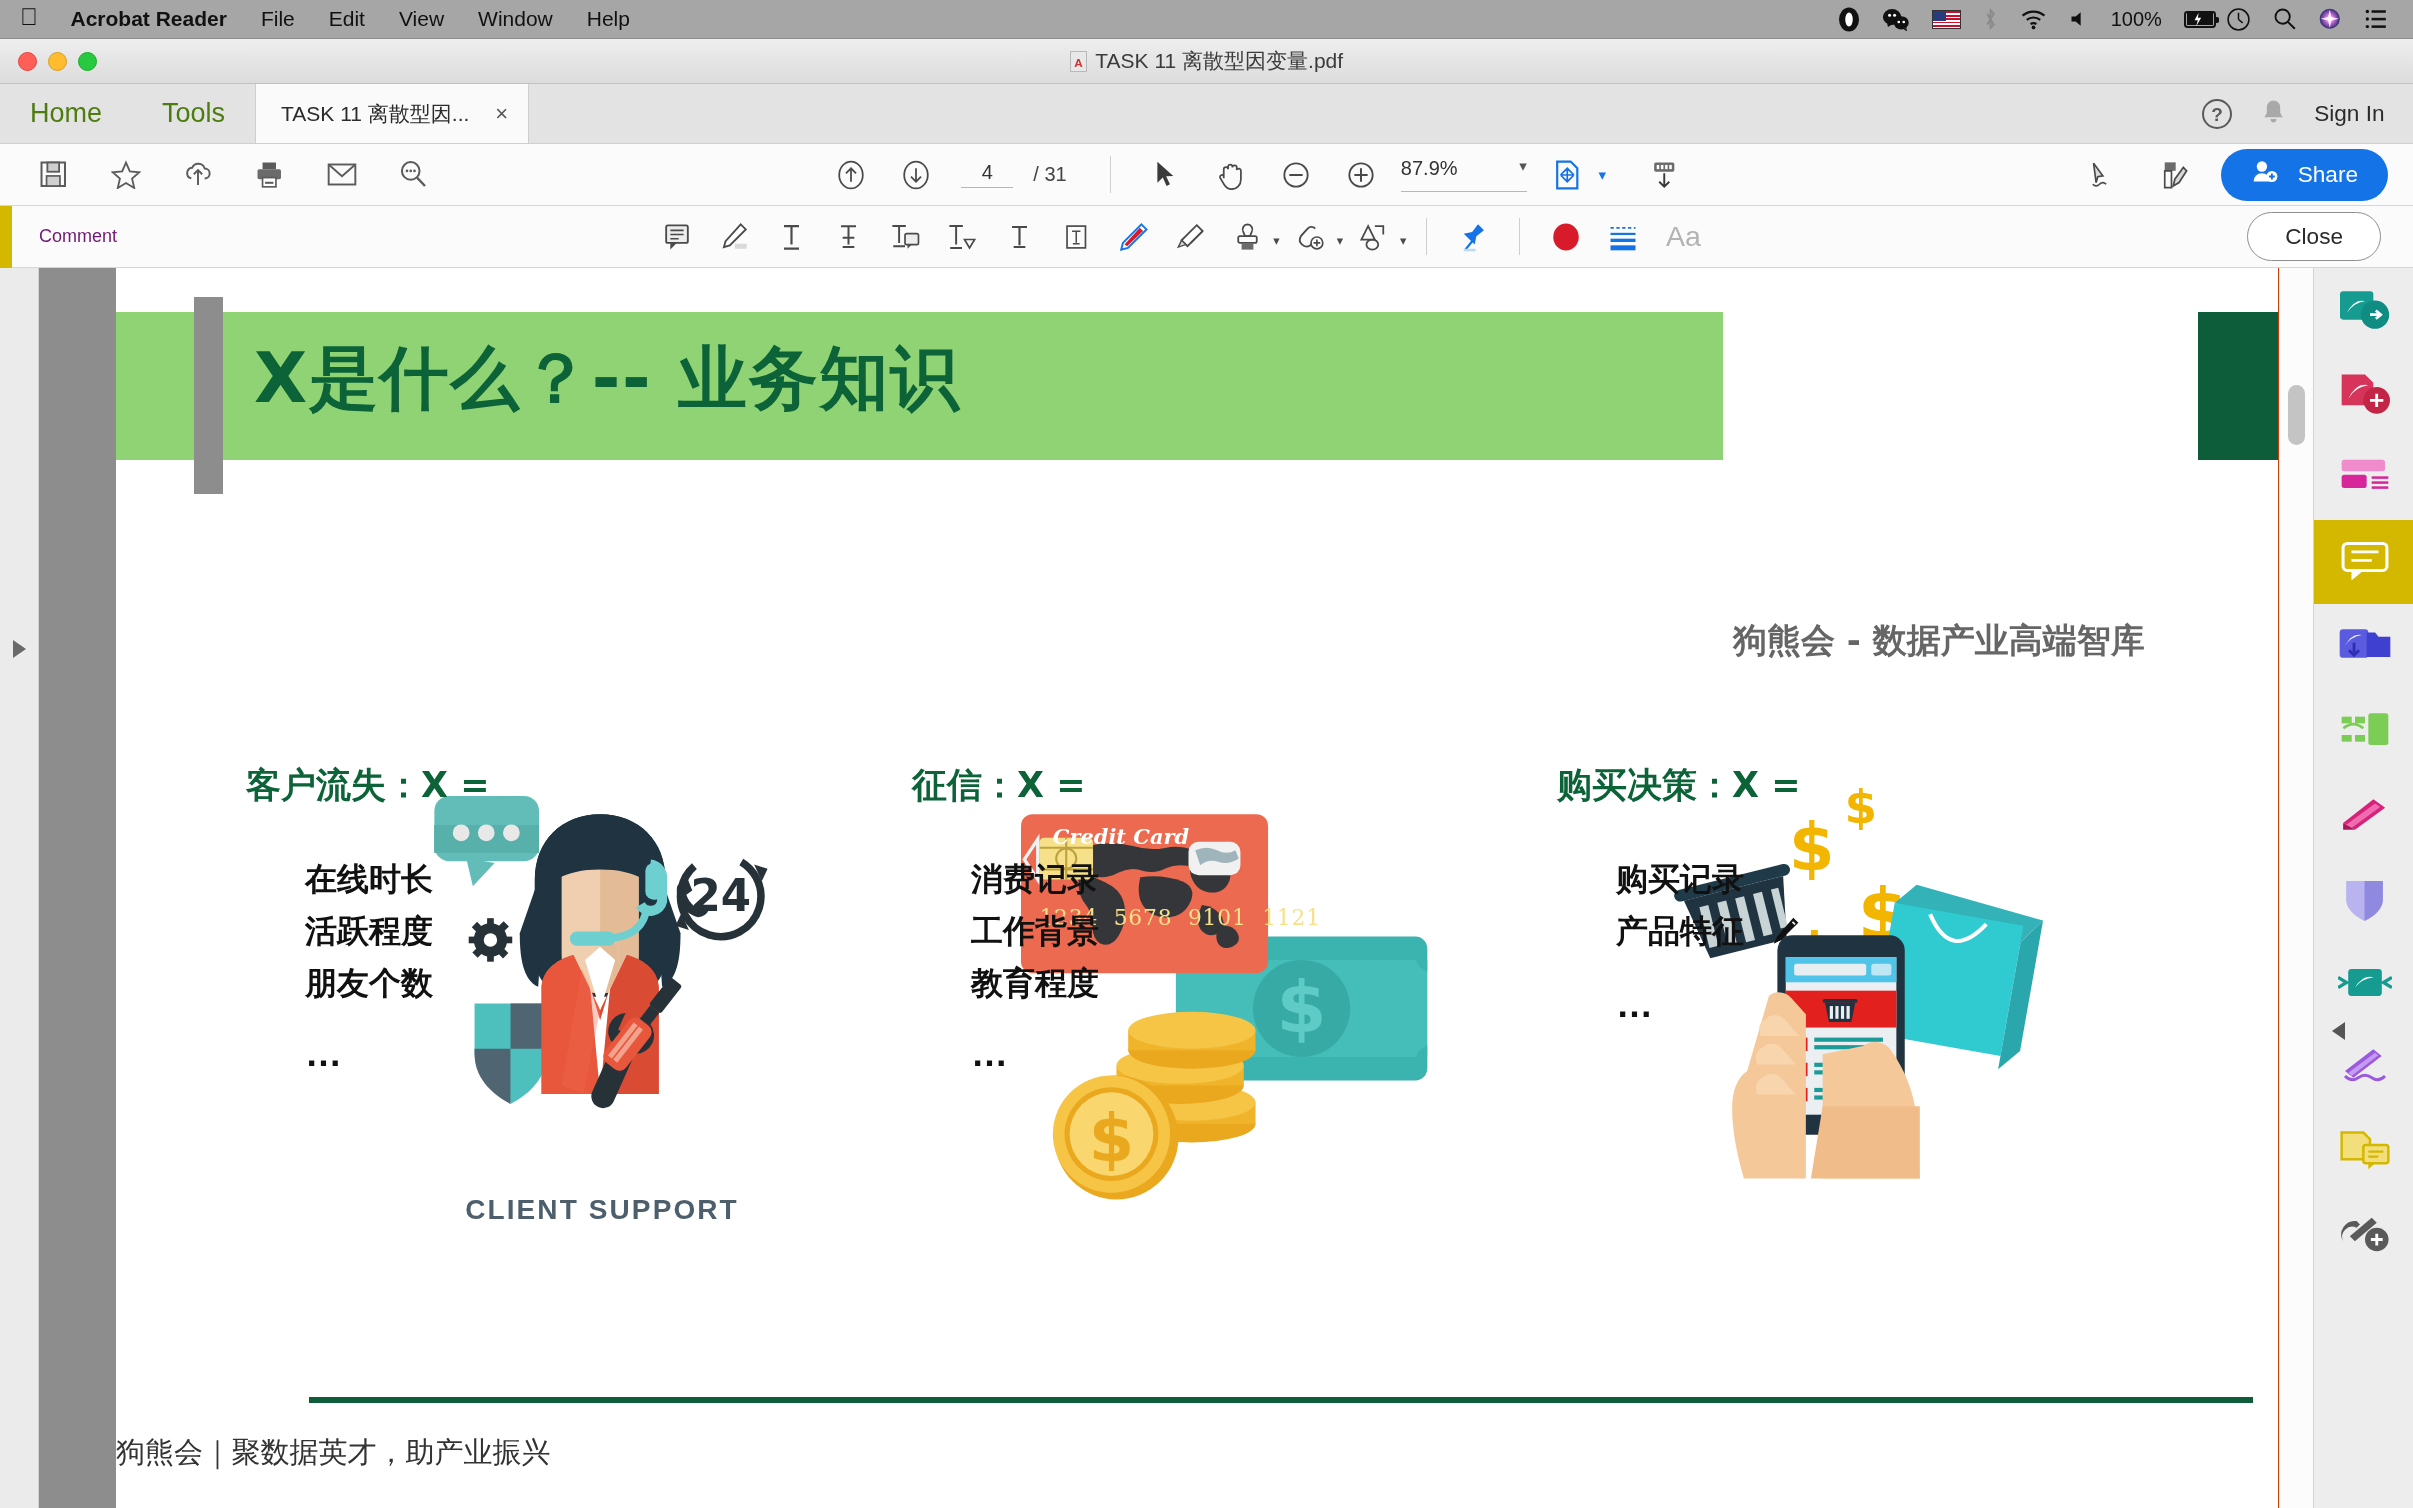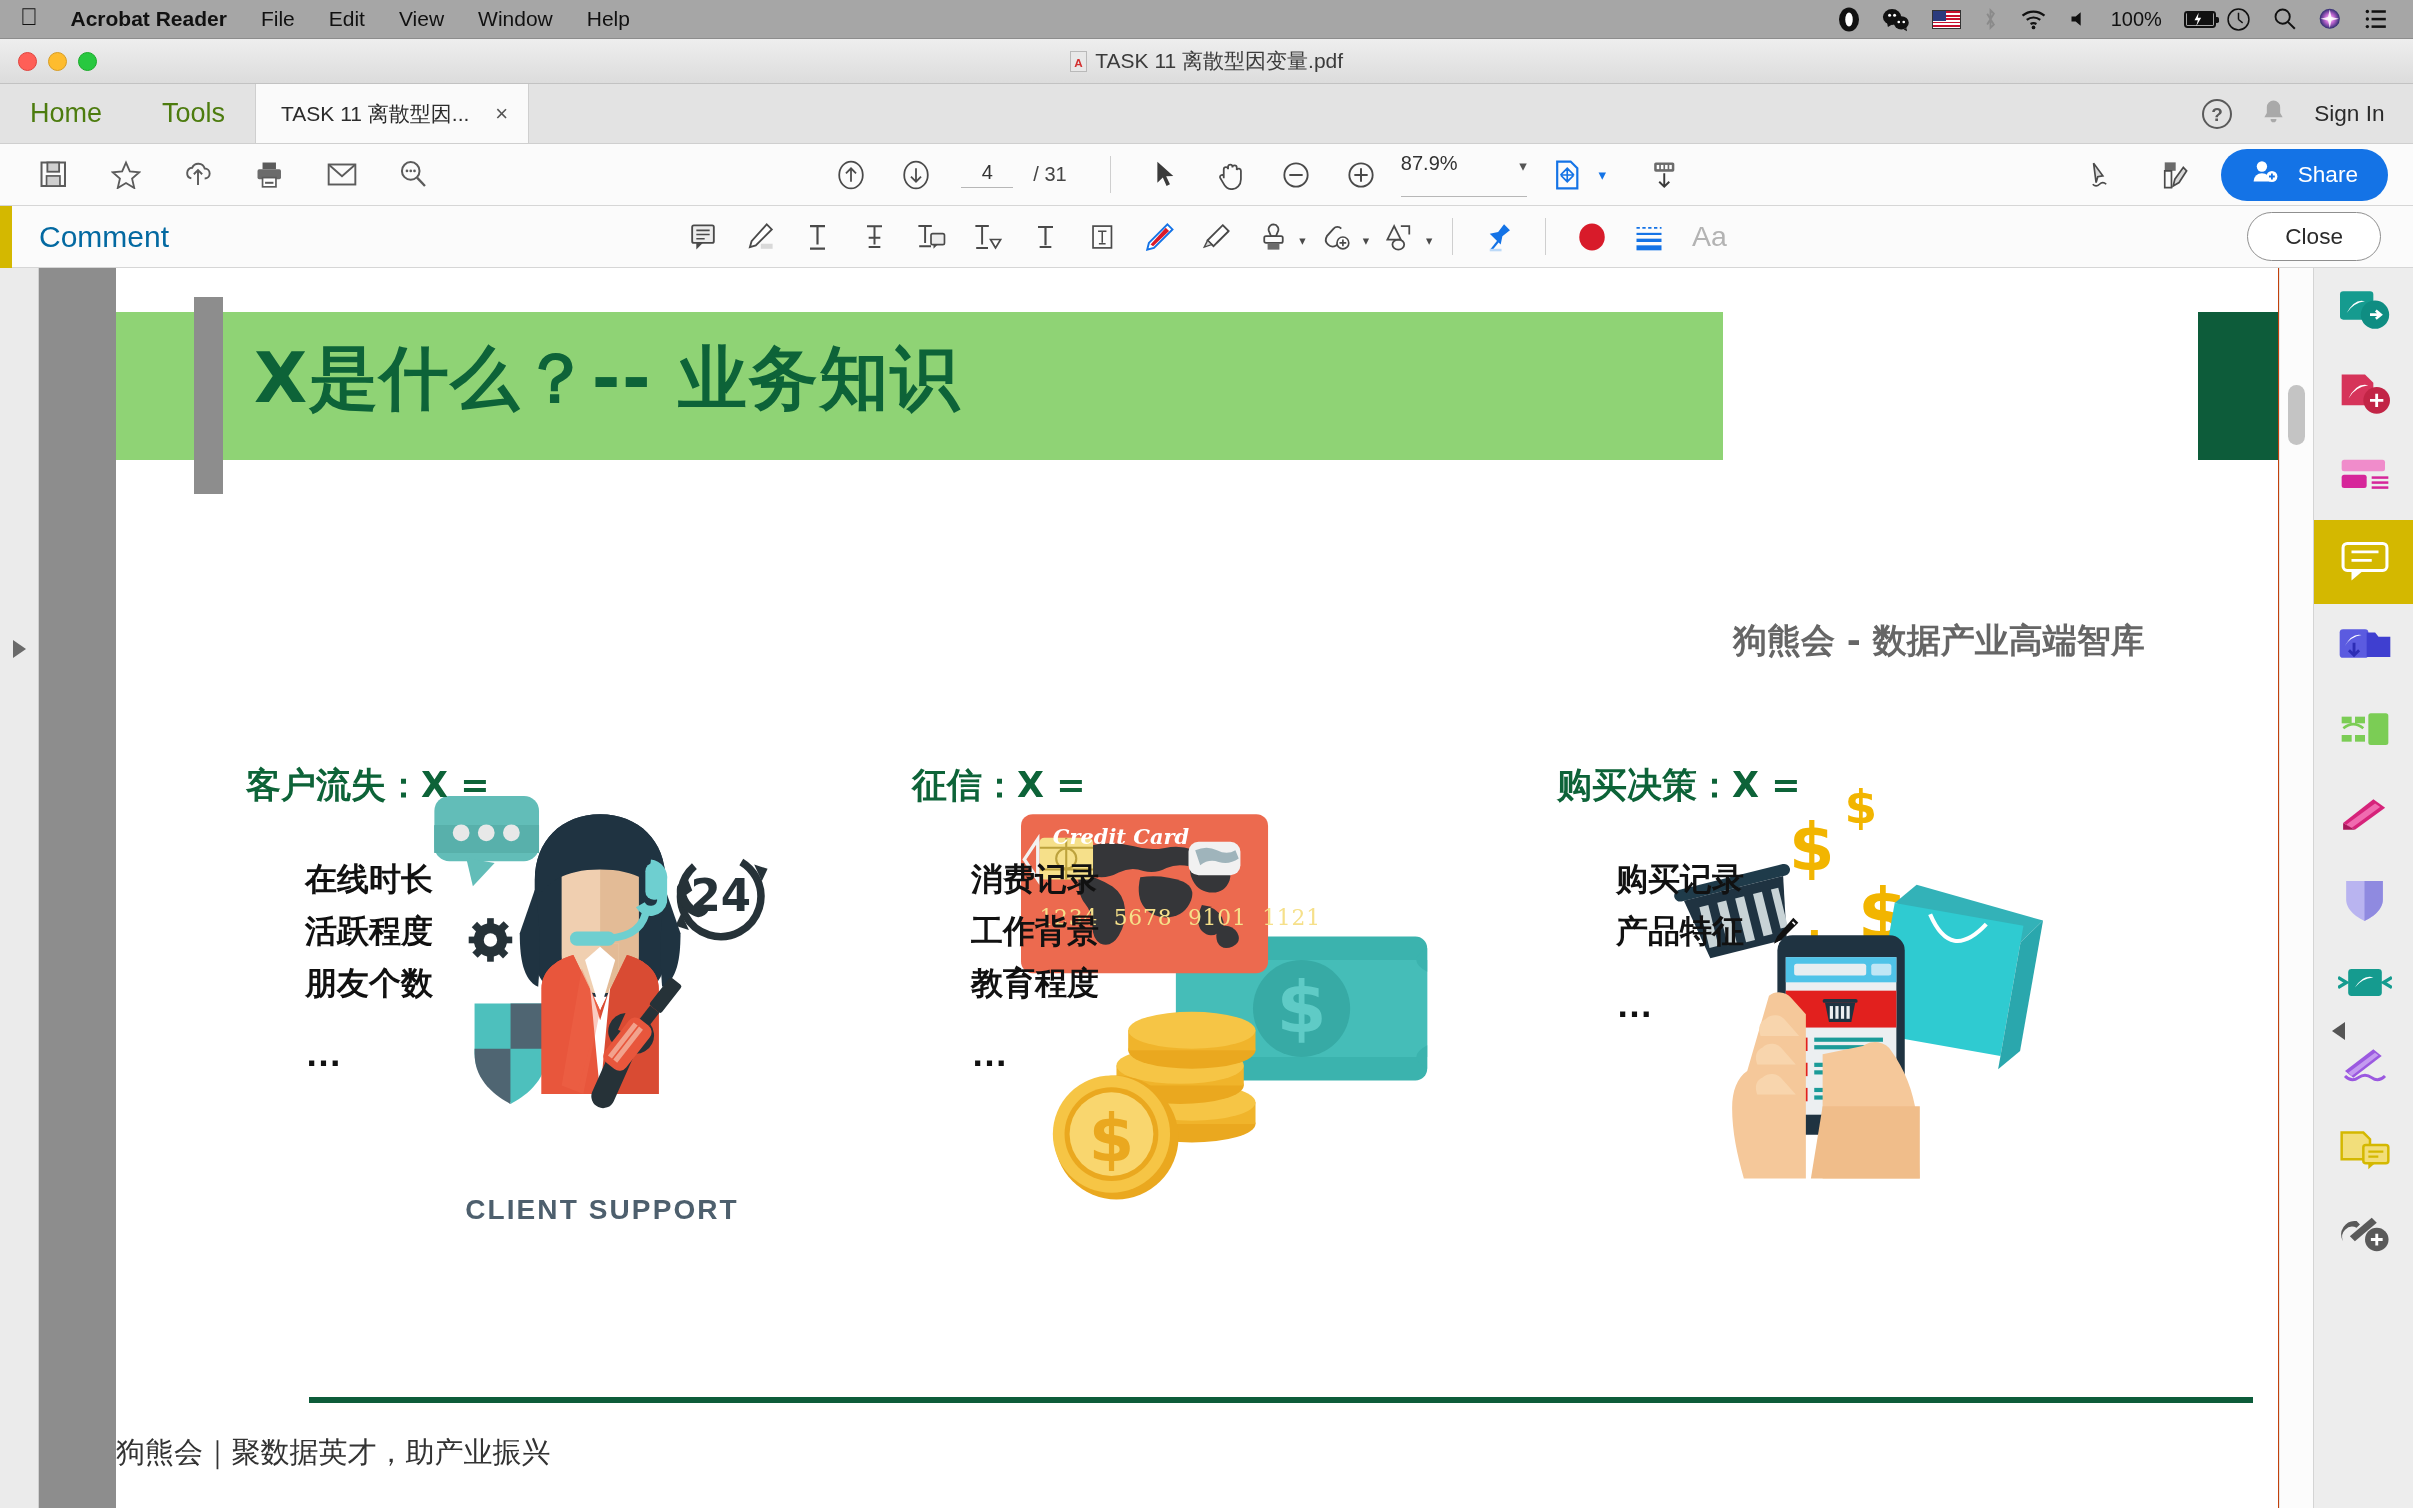--- a/index.html
+++ b/index.html
@@ -78,37 +78,37 @@
   .tbi{ width:50px;height:50px;display:flex;align-items:center;justify-content:center;color:#5b5b5b;}
   .tb-left{ display:flex;align-items:center;gap:22px;padding-left:28.5px;}
   #toolbar .spacer{flex:1;}
   .tb-center{ display:flex;align-items:center;gap:15px;}
   .pagebox{
     width:52px;border-bottom:1.3px solid #b7b7b7;text-align:center;font-size:20px;color:#333;padding-bottom:3.4px;margin:0 5px;
   }
   .pagetotal{ font-size:20px;color:#444;margin-right:13.4px;}
   .vdiv{ width:0.8px;height:37px;background:#cfcfcf;margin:0 15px;}
   .zoombox{
-    width:126px;border-bottom:1.3px solid #b7b7b7;text-align:center;font-size:20px;color:#333;padding-bottom:21px;
-    display:flex;align-items:flex-end;justify-content:space-between;
+    width:126px;border-bottom:1.3px solid #b7b7b7;text-align:center;font-size:20px;color:#333;padding-bottom:11px;
+    display:flex;align-items:flex-start;justify-content:space-between;
   }
   .tb-right2{ display:flex;align-items:center;gap:22px;padding-right:25px;}
   .share-btn{
     display:flex;align-items:center;gap:18px;background:#1473e6;color:#fff;
     border-radius:28.5px;height:52px;padding:0 30px;font-size:22.6px;
   }
 
   
   #commentbar{
     position:absolute;left:0;top:206px;width:2413px;height:62px;
     background:#fbfbfb;border-bottom:0.8px solid #d6d6d6;
     display:flex;align-items:center;
   }
   #commentbar .accent{ position:absolute;left:0;top:0;width:11.7px;height:62px;background:#d4b800;}
-  .cm-label{ padding-left:39px;font-size:30px;color:#0369a1;}
+  .cm-label{ padding-left:39px;font-size:18px;color:#701a75;}
   #commentbar .spacer{flex:1;}
   .cm-tools{ display:flex;align-items:center;gap:5px;}
   .cti{ width:52px;height:52px;display:flex;align-items:center;justify-content:center;color:#4a4a4a;position:relative;}
   .caret{ font-size:12.6px;color:#4a4a4a;margin-left:-5px;margin-top:8.4px;}
   .close-btn{
     border:1.3px solid #8f8f8f;border-radius:28.5px;height:49px;padding:0 37px;
     display:flex;align-items:center;font-size:22.6px;color:#2b2b2b;background:#fff;margin-right:32px;
   }
 
   

